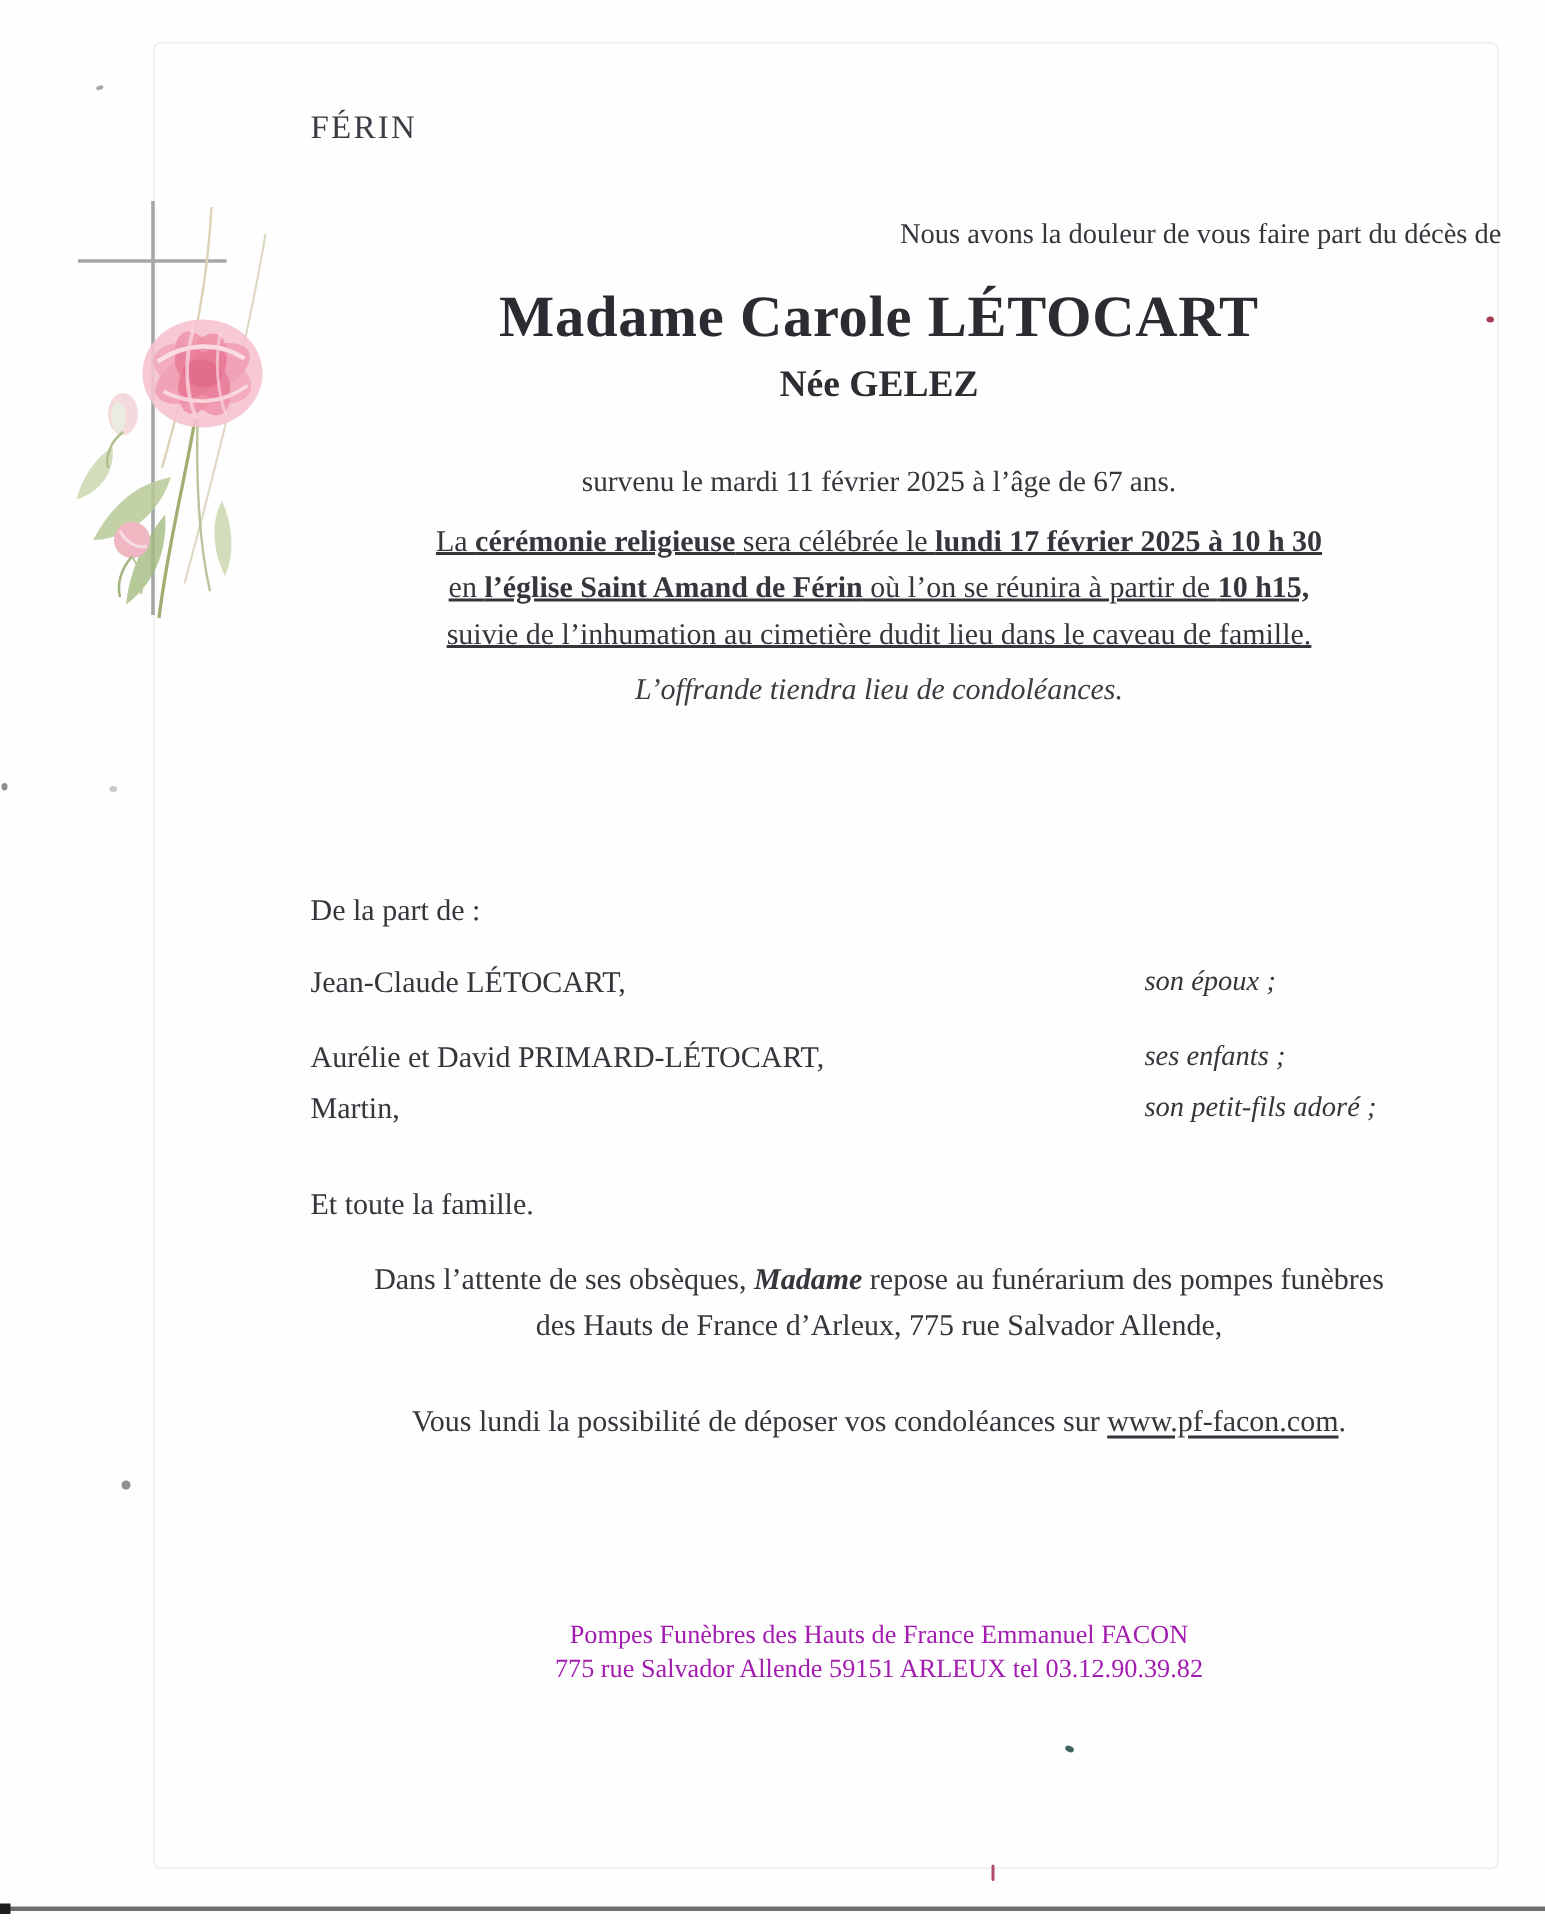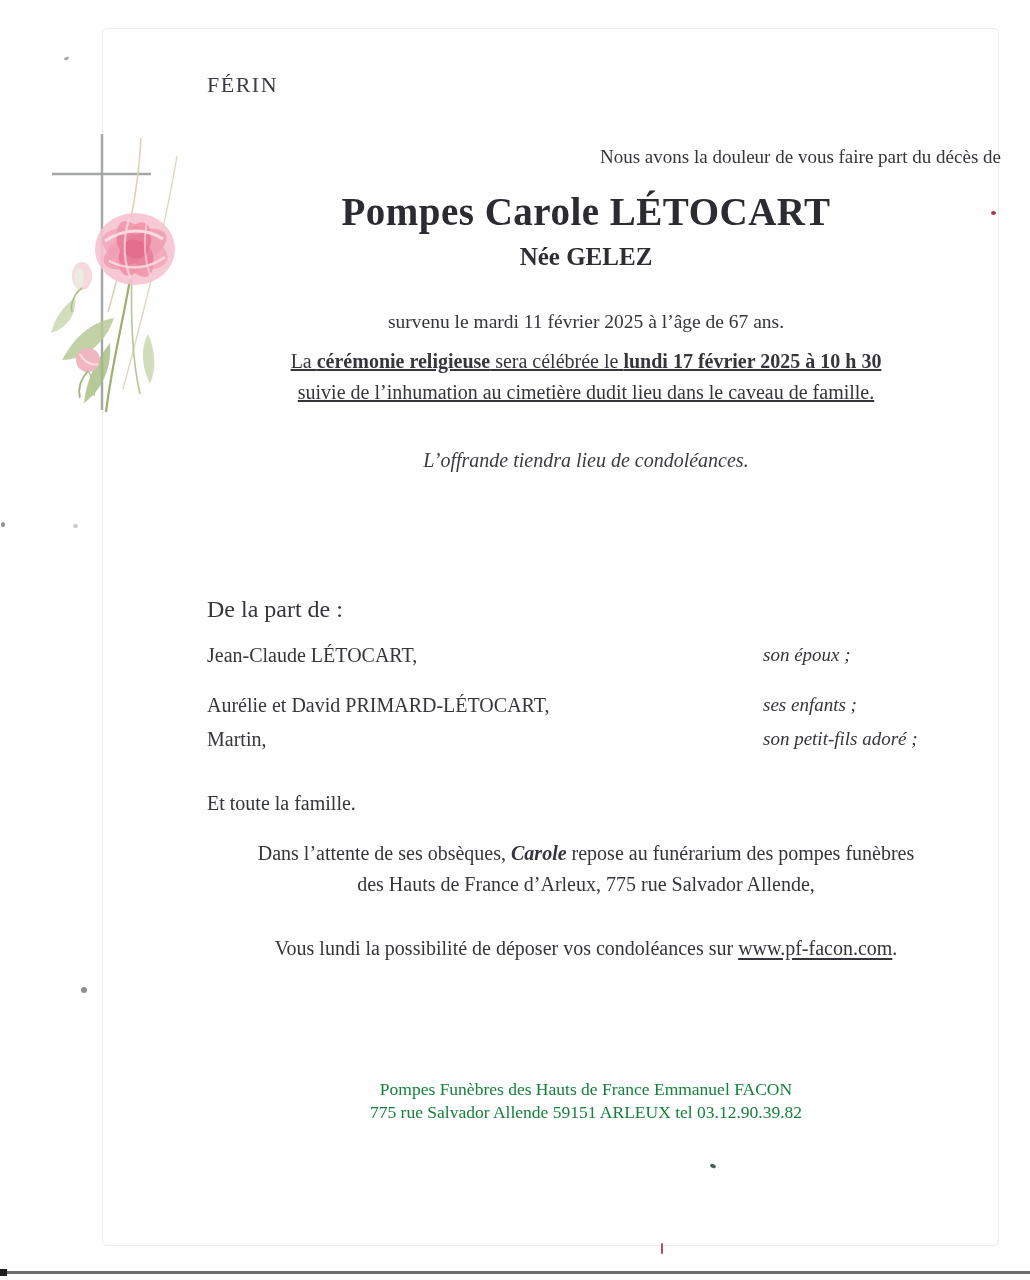--- a/index.html
+++ b/index.html
@@ -16,30 +16,30 @@
   }
   .abs{position:absolute;}
   .centercol{left:171px;width:830px;text-align:center;}
   .town{left:207px;top:72px;font-size:22px;letter-spacing:1.5px;color:#3c3c44;}
   .intro{top:146px;font-size:19px;text-align:right;}
   .title{top:189px;font-size:39px;font-weight:bold;color:#2b2b31;letter-spacing:.5px;}
   .maiden{top:243px;font-size:25px;font-weight:bold;color:#2d2d33;}
   .death{top:299px;font-size:19.5px;margin-top:12px;}
   .ceremony{top:346px;font-size:20px;line-height:31px;text-decoration:underline;}
   .offering{top:449px;font-size:20px;font-style:italic;color:#3b3b42;}
-  .fromlabel{left:207px;top:596px;font-size:24px;}
+  .fromlabel{left:207px;top:596px;font-size:20px;}
   .rel-row{left:207px;width:710px;}
   .rel-name{font-size:20px;}
   .rel-rel{position:absolute;left:556px;top:0;font-style:italic;font-size:19px;white-space:nowrap;}
   .row1{top:644px;} .row2{top:694px;} .row3{top:728px;}
   .family{left:207px;top:792px;font-size:20px;}
   .repose{top:838px;font-size:20px;line-height:30.5px;}
   .online{top:937px;font-size:20px;}
   .online a{color:#35353c;text-decoration:underline;text-underline-offset:3px;}
-  .footer{top:1078px;font-size:17.5px;line-height:23px;color:#15803d;}
+  .footer{top:1078px;font-size:17.5px;line-height:23px;color:#a21caf;}
   b{font-weight:bold;}
   .bi{font-weight:bold;font-style:italic;}
   .illus{left:44px;top:126px;width:172px;height:292px;}
   
   .scanline{position:absolute;left:0;top:1271px;width:1030px;height:3px;background:#565656;opacity:.85;}
   .scanline-tab{position:absolute;left:0;top:1269px;width:7px;height:7px;background:#1d1d1d;}
   .speck{position:absolute;border-radius:50%;}
   .sp1{left:991px;top:211px;width:5px;height:4px;background:#a63a55;}
   .sp2{left:81px;top:987px;width:6px;height:6px;background:#8f8f90;}
   .sp3{left:64px;top:57px;width:5px;height:3px;background:#a9a9ad;transform:rotate(-20deg);}
@@ -97,28 +97,29 @@
     <path d="M-26,12 C-6,22 14,20 30,8" stroke="#fbe3e9" fill="none" stroke-width="2.5" opacity="0.8"></path>
     <path d="M-6,-30 C-12,-10 -12,12 -4,30" stroke="#f9d4dd" fill="none" stroke-width="2.5" opacity="0.8"></path>
     <path d="M12,-28 C8,-8 10,14 16,28" stroke="#f9d4dd" fill="none" stroke-width="2" opacity="0.7"></path>
   </g>
 </svg>
 
 <div class="abs town">FÉRIN</div>
 
 <div class="abs centercol intro">Nous avons la douleur de vous faire part du décès de</div>
 
-<div class="abs centercol title">Pompes Carole LÉTOCART</div>
+<div class="abs centercol title">Madame Carole LÉTOCART</div>
 
 <div class="abs centercol maiden">Née GELEZ</div>
 
 <div class="abs centercol death">survenu le mardi 11 février 2025 à l’âge de 67 ans.</div>
 
 <div class="abs centercol ceremony">
   <div><span>La </span><b>cérémonie religieuse</b><span> sera célébrée le </span><b>lundi 17 février 2025 à 10 h 30</b></div>
+  <div><span>en </span><b>l’église Saint Amand de Férin</b><span> où l’on se réunira à partir de </span><b>10 h15,</b></div>
   <div>suivie de l’inhumation au cimetière dudit lieu dans le caveau de famille.</div>
 </div>
 
 <div class="abs centercol offering">L’offrande tiendra lieu de condoléances.</div>
 
 <div class="abs fromlabel">De la part de :</div>
 
 <div class="abs rel-row row1">
   <span class="rel-name">Jean-Claude LÉTOCART,</span>
   <span class="rel-rel">son époux ;</span>
@@ -128,21 +129,21 @@
   <span class="rel-rel">ses enfants ;</span>
 </div>
 <div class="abs rel-row row3">
   <span class="rel-name">Martin,</span>
   <span class="rel-rel">son petit-fils adoré ;</span>
 </div>
 
 <div class="abs family">Et toute la famille.</div>
 
 <div class="abs centercol repose">
-  <div><span>Dans l’attente de ses obsèques, </span><span class="bi">Carole</span><span> repose au funérarium des pompes funèbres</span></div>
+  <div><span>Dans l’attente de ses obsèques, </span><span class="bi">Madame</span><span> repose au funérarium des pompes funèbres</span></div>
   <div>des Hauts de France d’Arleux, 775 rue Salvador Allende,</div>
 </div>
 
 <div class="abs centercol online">
   <span>Vous lundi la possibilité de déposer vos condoléances sur </span><a href="#">www.pf-facon.com</a><span>.</span>
 </div>
 
 <div class="abs centercol footer">
   <div>Pompes Funèbres des Hauts de France Emmanuel FACON</div>
   <div>775 rue Salvador Allende 59151 ARLEUX tel 03.12.90.39.82</div>

